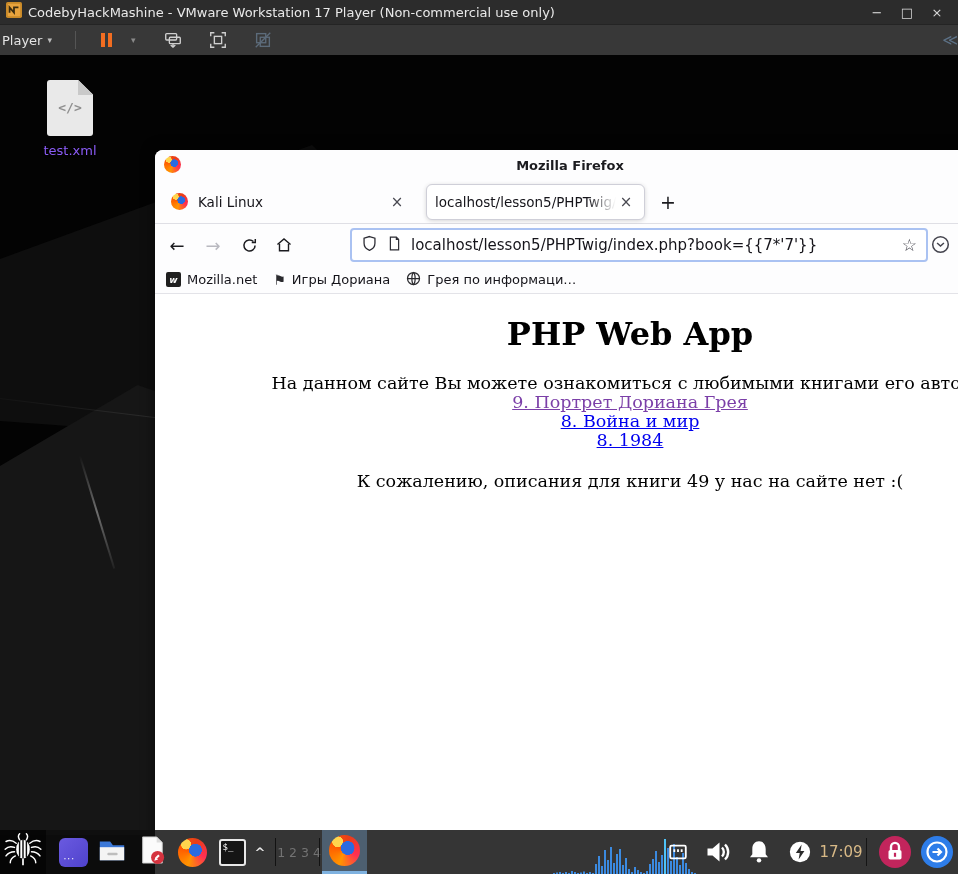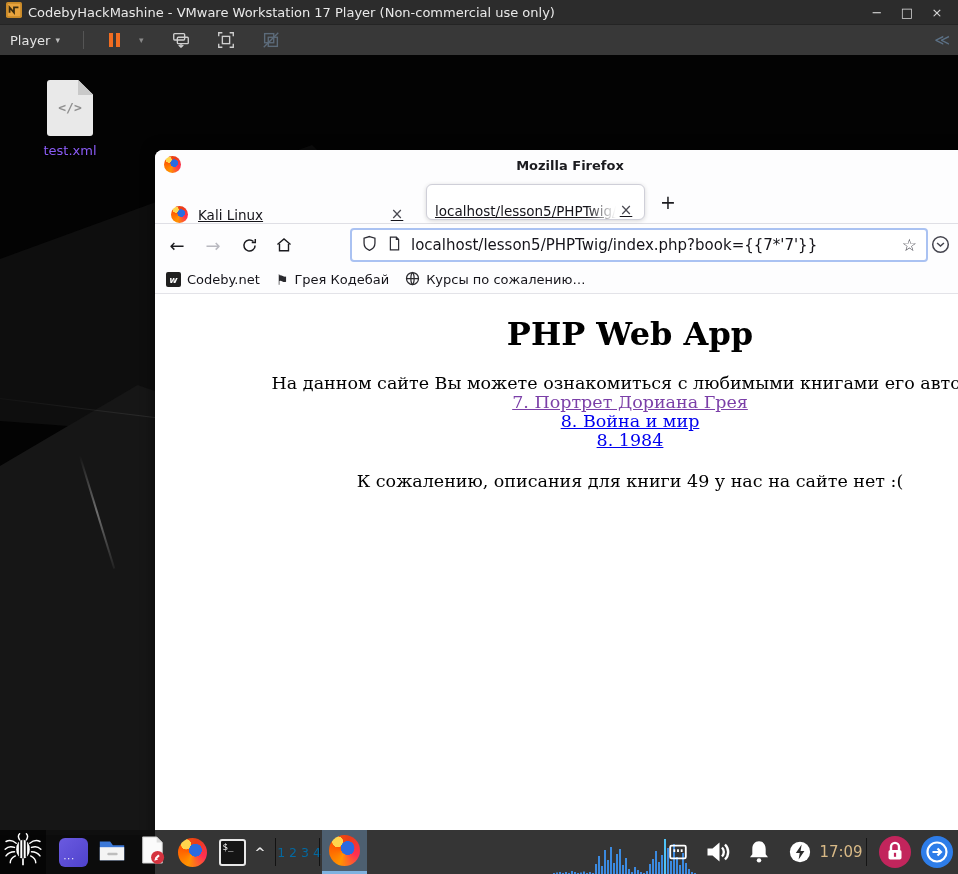--- a/index.html
+++ b/index.html
@@ -7,21 +7,21 @@
               font-family:"DejaVu Sans","Liberation Sans",sans-serif; }
 
   
   .vm-titlebar { position:absolute; left:0; top:0; width:958px; height:24px; background:#2c2c2c;
                  display:flex; align-items:center; padding:0 6px; gap:6px; }
   .vm-title { color:#e9e9e9; font-size:13px; white-space:nowrap; flex:1; }
   .vm-controls { display:flex; }
   .vm-ctrl { width:30px; height:24px; color:#d8d8d8; font-size:13px; display:flex;
              align-items:center; justify-content:center; }
   .vm-toolbar { position:absolute; left:0; top:24px; width:958px; height:31px; background:#383838;
-                border-top:1px solid #242424; display:flex; align-items:center; padding:0 10px;gap:13px; }
+                border-top:1px solid #242424; display:flex; align-items:center; padding:0 2px;gap:13px; }
   .vm-menu { color:#e4e4e4; font-size:13px; display:flex; align-items:center; gap:5px; }
   .vm-caret { font-size:9px; color:#bdbdbd; }
   .vm-sep { width:1px; height:18px; background:#555; margin:0 10px; }
   .vm-pause { display:flex; gap:3px; padding:0 2px; }
   .vm-pause i { display:block; width:4px; height:14px; background:#f26d21; }
   .vm-caret-dim { font-size:9px; color:#8a8a8a; margin:0 8px 0 4px; }
   .vm-toolbtn { margin:0 6px; display:flex; align-items:center; }
   .vm-collapse { margin-left:auto; color:#5c7186; font-size:15px; letter-spacing:-2px; }
 
   
@@ -50,21 +50,21 @@
   .ffwin { position:absolute; left:155px; top:150px; width:950px; height:724px; background:#fff;
            border-top-left-radius:8px; display:flex; flex-direction:column;
            box-shadow:0 0 14px rgba(0,0,0,.6); }
   .ff-titlebar { height:30px; background:#fdfdfe; border-top-left-radius:8px; position:relative;
                  display:flex; align-items:center; }
   .ff-win-icon { position:absolute; left:9px; top:6px; }
   .ff-win-title { position:absolute; left:0; right:120px; text-align:center; font-weight:bold;
                   font-size:13px; color:#1b1b1f; }
   .ff-tabbar { height:44px; background:#fdfdfe; border-bottom:1px solid #dfdfe5; display:flex;
                align-items:center; padding-left:6px; position:relative; }
-  .tab { display:flex; align-items:flex-end; font-size:13.5px; color:#15141a;text-decoration:underline; }
+  .tab { display:flex; align-items:center; font-size:13.5px; color:#15141a; }
   .tab-inactive { width:256px; padding:0 10px; gap:10px; height:100%; }
   .tab-inactive .tab-label { flex:1; }
   .tab-close { color:#4a4a52; font-size:15px; width:20px; text-align:center; }
   .tab-active { width:219px; height:36px; margin-left:9px; background:#fff; border:1px solid #cfcfd8;
                 border-radius:6px; box-shadow:0 1px 4px rgba(0,0,0,.16); padding:0 8px; }
   .tab-active .tab-label { flex:1; white-space:nowrap; overflow:hidden;
       -webkit-mask-image:linear-gradient(to right,#000 84%,transparent);
       mask-image:linear-gradient(to right,#000 84%,transparent); }
   .newtab { margin-left:10px; font-size:19px; color:#1b1b1f; width:26px; text-align:center; }
 
@@ -106,21 +106,21 @@
   .tb-app { width:32px; height:44px; }
   .purple-app { width:29px; height:29px; border-radius:6px;
                 background:linear-gradient(135deg,#6a5ae0,#4f42cc); position:relative; }
   .purple-app .dots { position:absolute; left:5px; bottom:3px; color:#fff; font-size:9px;
                       letter-spacing:1px; }
   .term-icon { width:27px; height:27px; background:#151515; border:2px solid #e8e8e8;
                border-radius:3px; color:#fff; font-family:"DejaVu Sans Mono",monospace;
                font-size:9px; padding:1px 2px; text-align:left; }
   .tb-chevron { left:250px; width:20px; color:#e8e8e8; font-size:13px; font-weight:bold; }
   .tb-vsep { position:absolute; top:8px; width:1px; height:28px; background:rgba(0,0,0,.65); }
-  .tb-workspaces { left:280px; width:38px; color:#0369a1; font-size:12.5px; white-space:nowrap; }
+  .tb-workspaces { left:280px; width:38px; color:#737373; font-size:12.5px; white-space:nowrap; }
   .tb-task { left:322px; width:45px; background:#4d5f70; border-bottom:3px solid #7fb2e0; }
   .tb-graph { left:550px; width:150px; align-items:flex-end; }
   .tb-eth { left:664px; width:28px; }
   .tb-volume { left:700px; width:36px; }
   .tb-bell { left:742px; width:34px; }
   .tb-power { left:786px; width:28px; }
   .tb-clock { left:816px; width:50px; color:#d8b987; font-size:15px; }
   .tb-lock { left:876px; width:38px; }
   .tb-logout { left:918px; width:38px; }
 
@@ -255,42 +255,42 @@
       <svg width="19" height="19" viewBox="0 0 20 20" fill="none" stroke="#44444e" stroke-width="1.6">
           <circle cx="10" cy="10" r="8.2"></circle>
           <path d="M6.4 8.4l3.6 3.2 3.6-3.2"></path>
         </svg>
     </span>
   </div>
 
   <div class="ff-bookmarks">
     <span class="bm-item">
       <span class="bm-codeby">w</span>
-      <span>Codeby.net</span>
+      <span>Mozilla.net</span>
     </span>
     <span class="bm-item">
       <span class="bm-flag">⚑</span>
-      <span>Грея Кодебай</span>
+      <span>Игры Дориана</span>
     </span>
     <span class="bm-item">
       <span>
         <svg width="15" height="15" viewBox="0 0 18 18" fill="none" stroke="#2a2a2e" stroke-width="1.5">
             <circle cx="9" cy="9" r="7.2"></circle>
             <path d="M1.8 9h14.4M9 1.8c2.6 2.2 2.6 12.2 0 14.4-2.6-2.2-2.6-12.2 0-14.4z"></path>
           </svg>
       </span>
-      <span>Курсы по сожалению…</span>
+      <span>Грея по информаци…</span>
     </span>
   </div>
 
   <div class="ff-content">
     <h1 class="page-h1">PHP Web App</h1>
     <p class="page-intro">
       <span>На данном сайте Вы можете ознакомиться с любимыми книгами его автора:</span><br>
-      <a href="#" class="link-visited">7. Портрет Дориана Грея</a><br>
+      <a href="#" class="link-visited">9. Портрет Дориана Грея</a><br>
       <a href="#" class="link-new">8. Война и мир</a><br>
       <a href="#" class="link-new">8. 1984</a>
     </p>
     <p class="page-msg">К сожалению, описания для книги 49 у нас на сайте нет :(</p>
   </div>
 </div>
 
 <div class="taskbar">
   <div class="tb tb-kali">
     <span>

